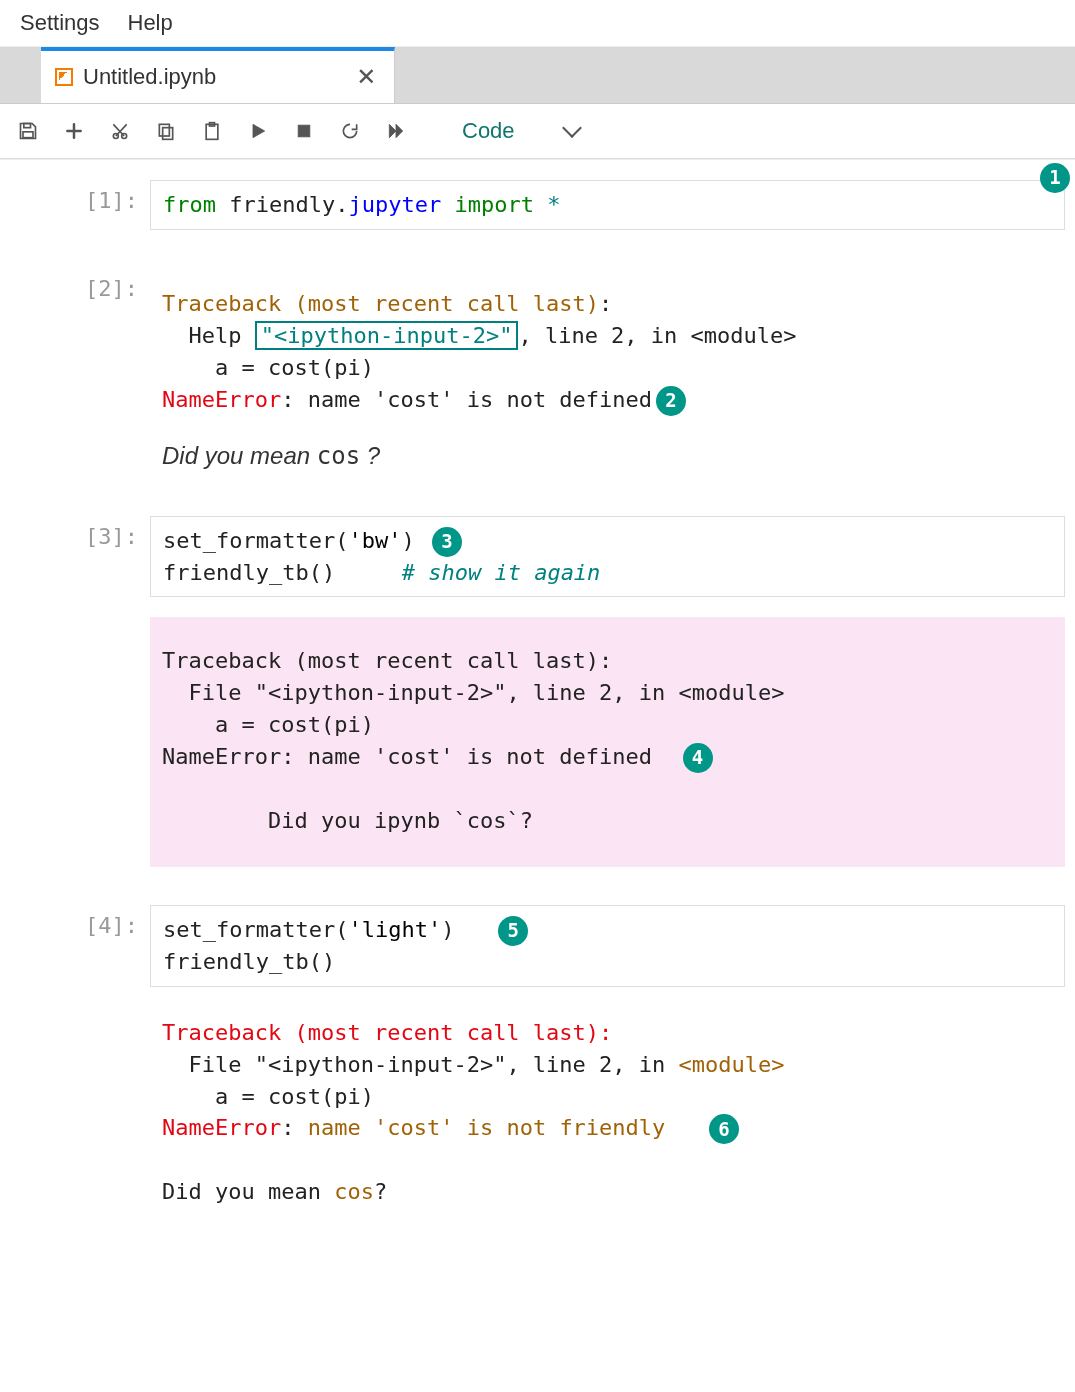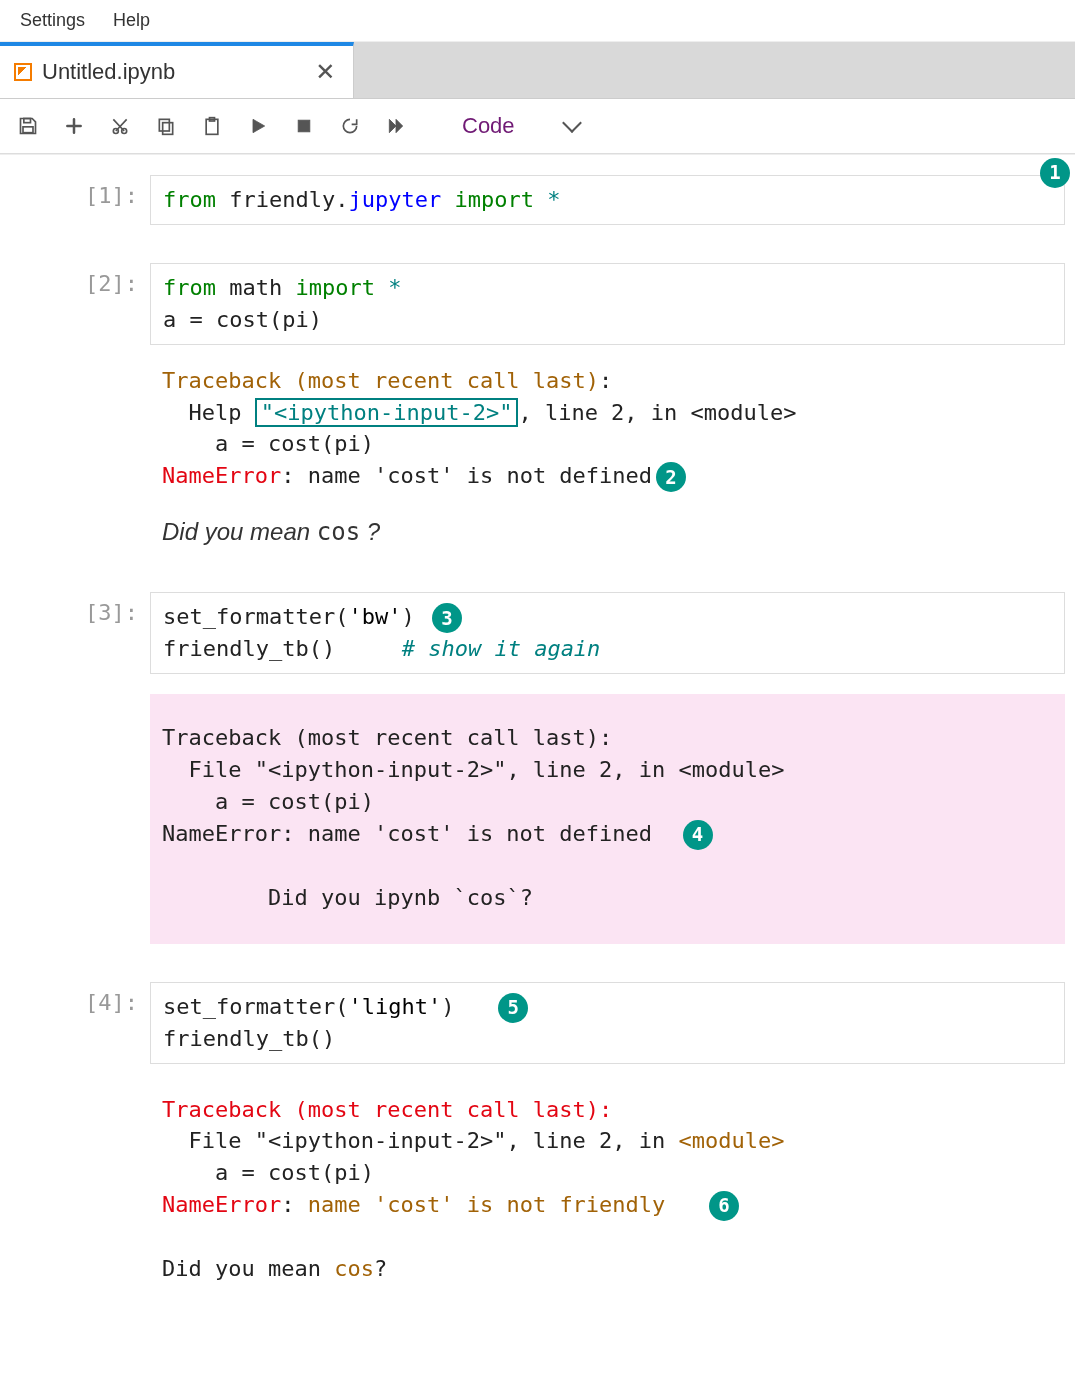--- a/index.html
+++ b/index.html
@@ -7,40 +7,41 @@
     font-family: -apple-system, BlinkMacSystemFont, "Segoe UI", Helvetica, Arial, sans-serif;
     background: #fff;
     width: 1075px;
     height: 1392px;
     overflow: hidden;
   }
   .menubar {
     display: flex;
     gap: 28px;
     padding: 10px 20px;
-    font-size: 18px;
+    font-size: 22px;
     color: #333;
     border-bottom: 1px solid #eee;
   }
   .menubar-item { cursor: pointer; }
   .tabbar {
     display: flex;
     background: #d9d9d9;
     border-bottom: 1px solid #ccc;
   }
   .tab {
     display: flex;
     align-items: center;
     gap: 140px;
     background: #fff;
     padding: 12px 18px 12px 14px;
     border-top: 4px solid #1e88e5;
     border-right: 1px solid #ccc;
     font-size: 22px;
     color: #333;
+    margin-left: 41px;
   }
   .tab-icon {
     width: 18px; height: 18px;
     display: inline-block;
     border: 2px solid #f57c00;
     position: relative;
   }
   .tab-icon::after {
     content: "";
     position: absolute;
@@ -57,21 +58,21 @@
     font-size: 20px;
     color: #555;
   }
   .tool-btn { cursor: pointer; display: flex; align-items: center; }
   .tool-btn svg { width: 20px; height: 20px; fill: #555; stroke: #555; }
   .celltype-select {
     display: flex;
     align-items: center;
     gap: 50px;
     font-size: 22px;
-    color: #701a75;
+    color: #0f766e;
     padding: 4px 10px;
     cursor: pointer;
     margin-left: 20px;
   }
   .chev { width: 14px; height: 14px; border-right: 2px solid #555; border-bottom: 2px solid #555; transform: rotate(45deg); margin-top: -6px; }
   .notebook {
     padding: 20px 10px 20px 10px;
     border-top: 1px solid #eee;
   }
   .cell {
@@ -237,22 +238,20 @@
     <div class="cell-body">
       <div class="code-input"><span class="kw-green">from</span> <span>friendly</span>.<span class="kw-blue">jupyter</span> <span class="kw-green">import</span> <span class="kw-teal">*</span><span class="badge" style="right:-6px;top:-18px;position:absolute">1</span></div>
     </div>
   </div>
 
   <div class="spacer"></div>
 
   <div class="cell">
     <div class="prompt">[2]:</div>
     <div class="cell-body">
-      <div class="code-input"><span class="kw-green">from</span> <span>math</span> <span class="kw-green">import</span> <span class="kw-teal">*</span>
-<span>a = cost(pi)</span></div>
       <div class="output"><span class="tb-blue">Traceback (most recent call last)</span>:
 <span>  Help </span><span class="boxed">"&lt;ipython-input-2&gt;"</span><span>, line 2, in &lt;module&gt;</span>
 <span>    a = cost(pi)</span>
 <span class="tb-red">NameError</span><span>: name 'cost' is not defined</span><span class="badge badge-inline">2</span></div>
       <div class="did-mean"><span>Did you mean </span><span class="monoplain">cos</span><span> ?</span></div>
     </div>
   </div>
 
   <div class="spacer"></div>
 

